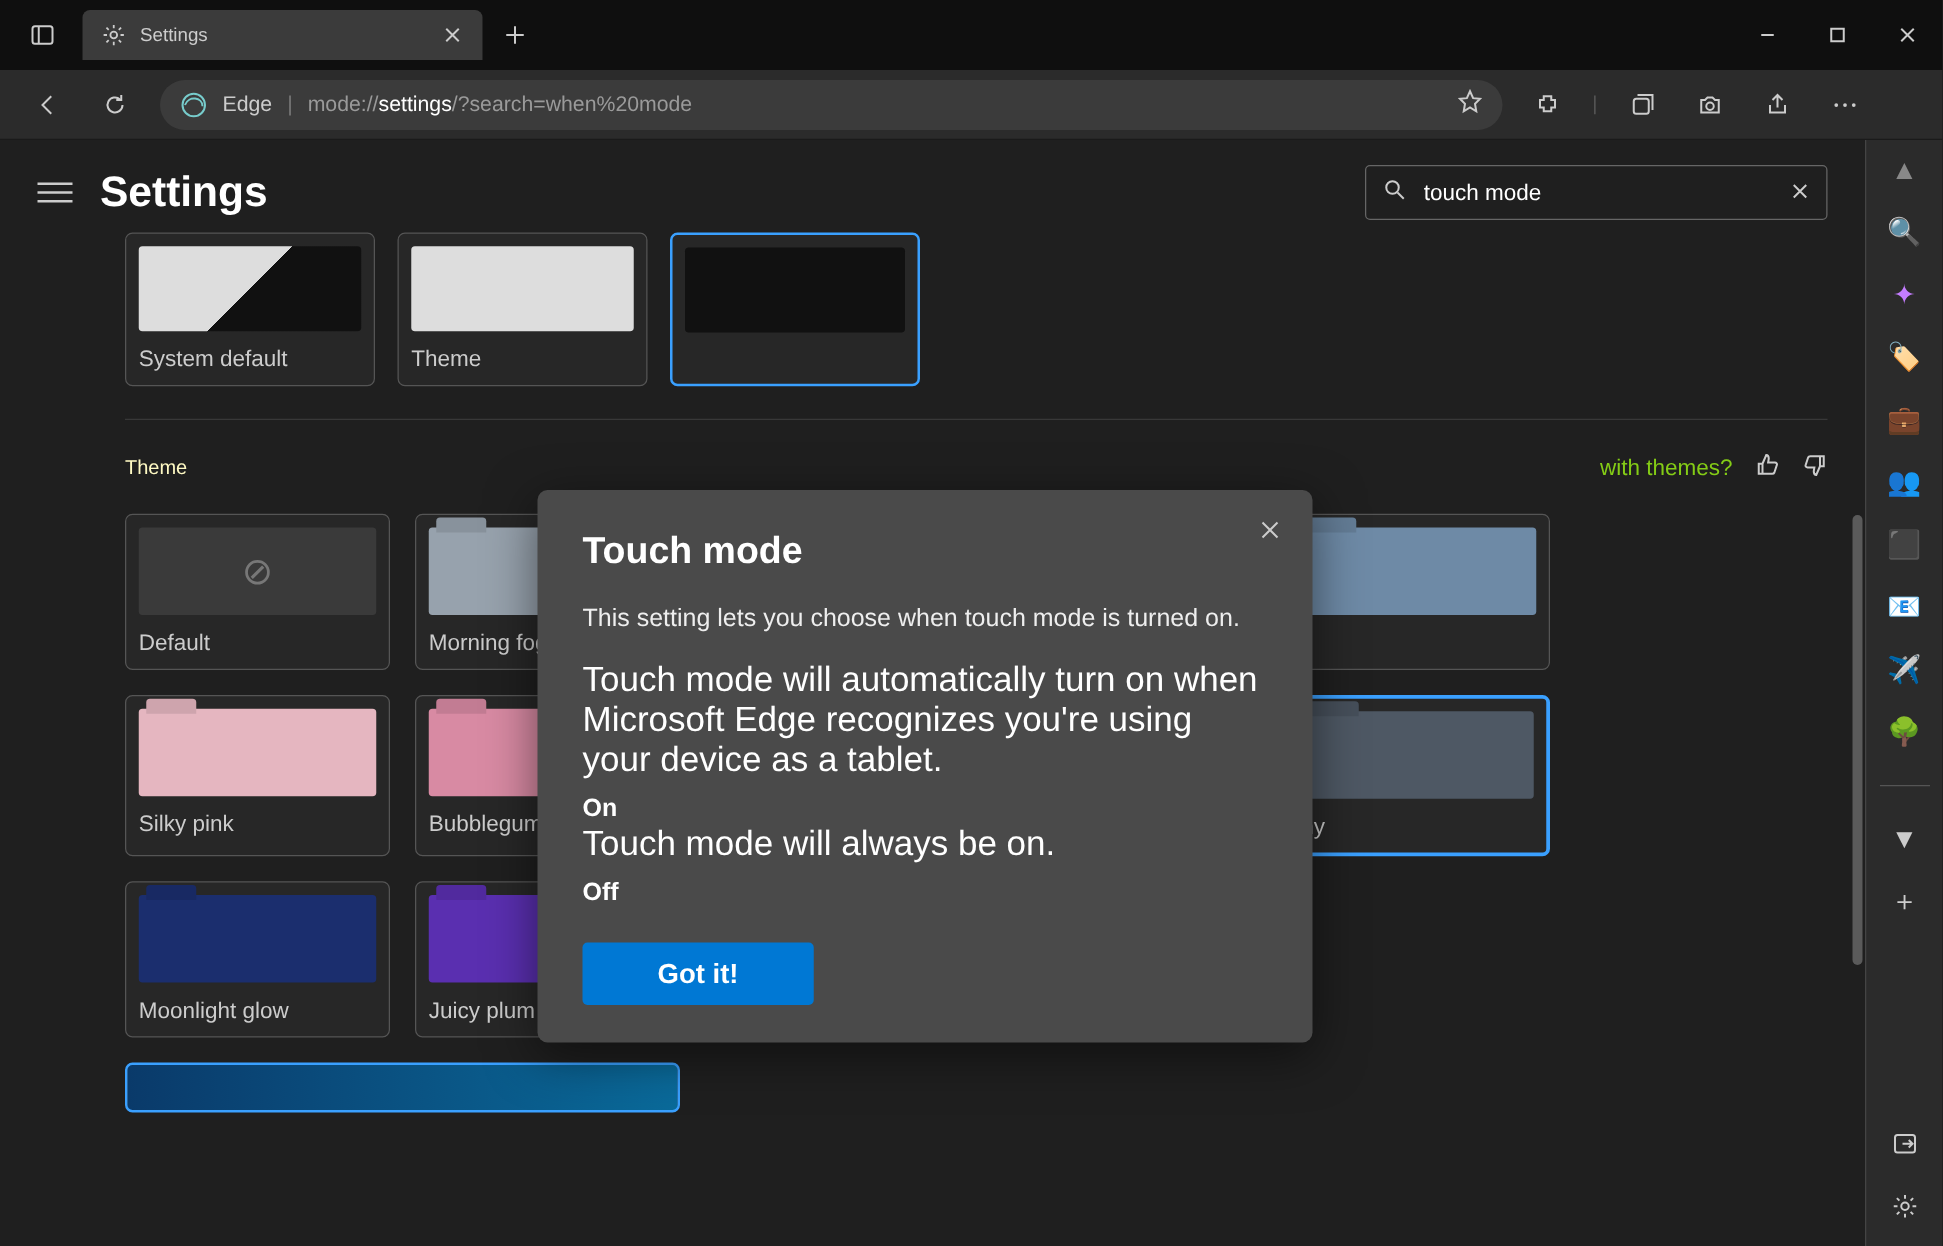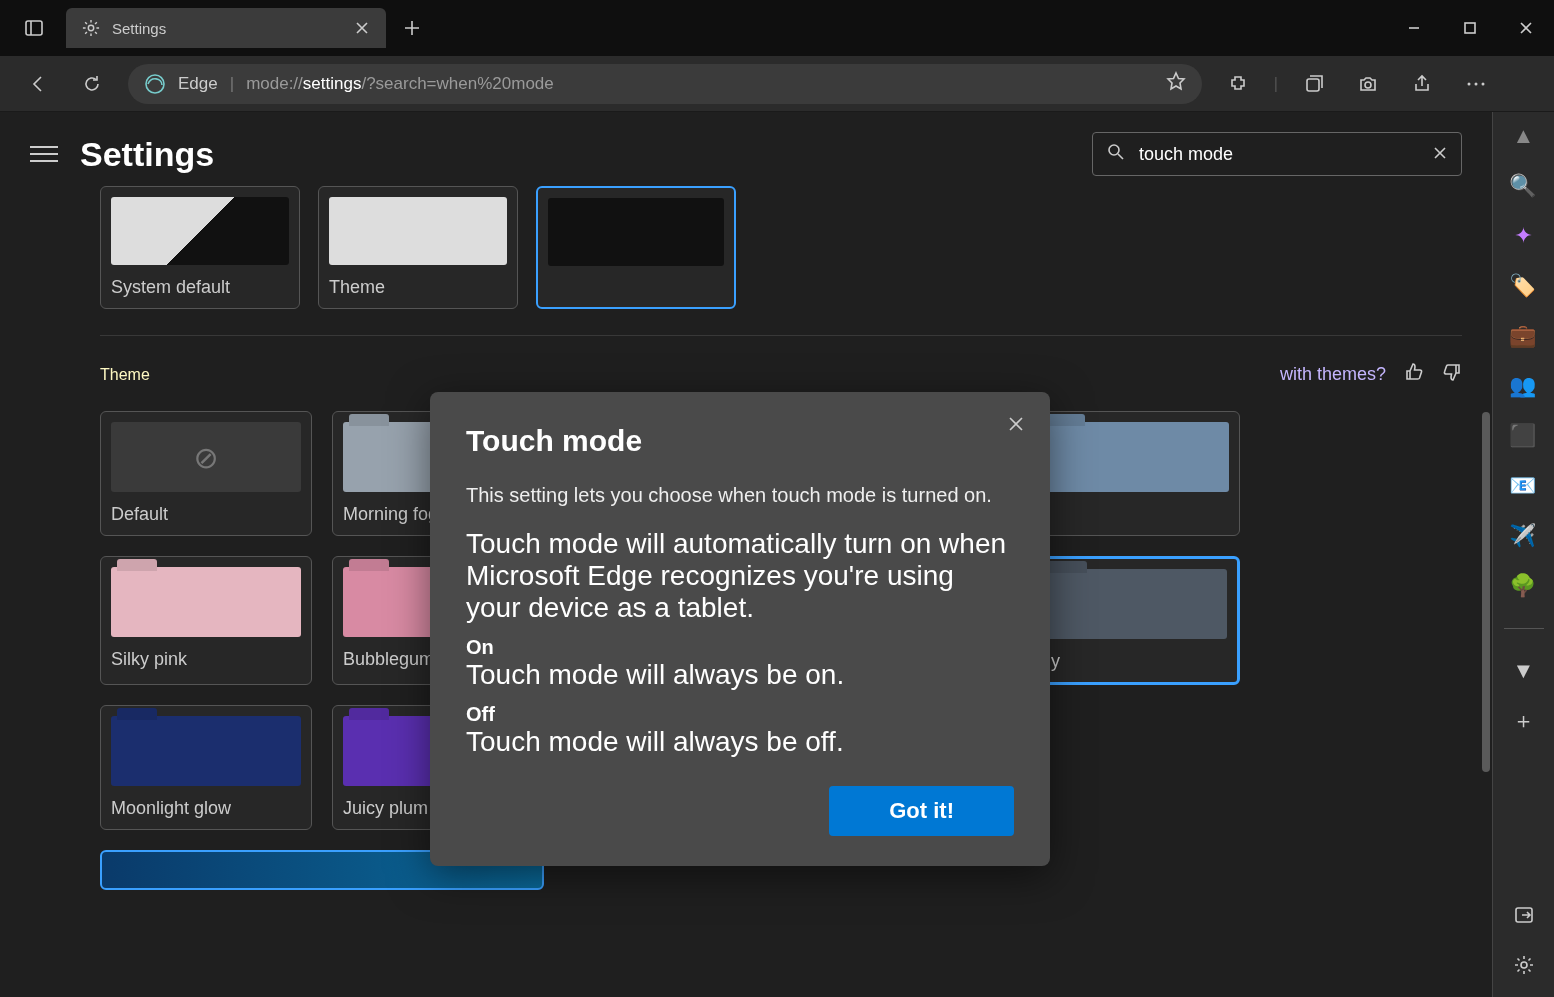--- a/index.html
+++ b/index.html
@@ -92,21 +92,21 @@
   }
   .appear-card.selected { border:2px solid #3aa0ff;}
   .appear-preview { height:68px; background:#111; border-radius:3px; margin-bottom:12px;}
   .appear-preview.light { background:#ddd;}
   .appear-preview.sysdef { background: linear-gradient(135deg,#ddd 0 50%, #111 50% 100%);}
   .appear-label { color:#ccc; font-size:18px;}
 
   .section-divider { height:1px;background:#383838;margin:26px 0;}
   .section-title-row { display:flex;align-items:center;}
   .section-title { font-size:16px;color:#fef9c3;}
-  .with-themes { margin-left:auto; color:#c4b5fd; font-size:18px; display:flex;align-items:center;gap:18px;}
+  .with-themes { margin-left:auto; color:#84cc16; font-size:18px; display:flex;align-items:center;gap:18px;}
 
   .theme-grid { display:grid; grid-template-columns: repeat(5, 212px); gap:20px; margin-top:24px;}
   .theme-card {
     border:1px solid #555; border-radius:6px; padding:10px; background:#272727;
   }
   .theme-card.selected { border:3px solid #3aa0ff;}
   .theme-swatch { height:70px; border-radius:3px; margin-bottom:12px;}
   .theme-label { color:#ccc; font-size:18px;}
   .folder-swatch {
     position:relative; border-radius:3px;
@@ -123,21 +123,21 @@
     position:absolute; left:430px; top:280px; width:620px;
     background:#4a4a4a; border-radius:8px; padding:32px 36px 30px 36px;
     box-shadow:0 10px 40px rgba(0,0,0,0.5);
     color:#fff;
   }
   .modal-close { position:absolute; right:20px; top:18px; width:28px;height:28px;display:flex;align-items:center;justify-content:center;color:#ddd;}
   .modal h2 { font-size:30px; font-weight:600; margin-bottom:22px;}
   .modal p { font-size:20px; line-height:1.5; margin-bottom:18px; color:#eee;}
   .modal .opt-title { font-weight:700; font-size:20px; margin-top:8px;}
   .modal .opt-desc { font-size:28px; margin-bottom:12px;}
-  .modal-btn-row { display:flex; justify-content:flex-end; margin-top:28px;}
+  .modal-btn-row { display:flex; justify-content:flex-start; margin-top:28px;}
   .gotit {
     background:#0078d4; color:#fff; font-size:22px; font-weight:600;
     border:none; padding:12px 60px; border-radius:4px;
   }
   .scroll-track {
     position:absolute; right:2px; top:70px; width:10px; height:680px;
     background:transparent;
   }
   .scroll-thumb { position:absolute; right:0; top:230px; width:8px; height:360px; background:#5a5a5a; border-radius:4px;}
   svg { stroke:#ccc; fill:none; stroke-width:1.6;}
@@ -384,21 +384,20 @@
       <p>This setting lets you choose when touch mode is turned on.</p>
       <div>
         <div class="opt-desc">Touch mode will automatically turn on when Microsoft Edge recognizes you're using your device as a tablet.</div>
       </div>
       <div>
         <div class="opt-title">On</div>
         <div class="opt-desc">Touch mode will always be on.</div>
       </div>
       <div>
         <div class="opt-title">Off</div>
-        <div class="opt-desc">Touch mode will always be off.</div>
       </div>
       <div class="modal-btn-row">
         <button class="gotit">Got it!</button>
       </div>
     </div>
 
   </div>
 
   <div class="sidebar-right">
     <div class="sb-icon" style="color:#888">▲</div>

